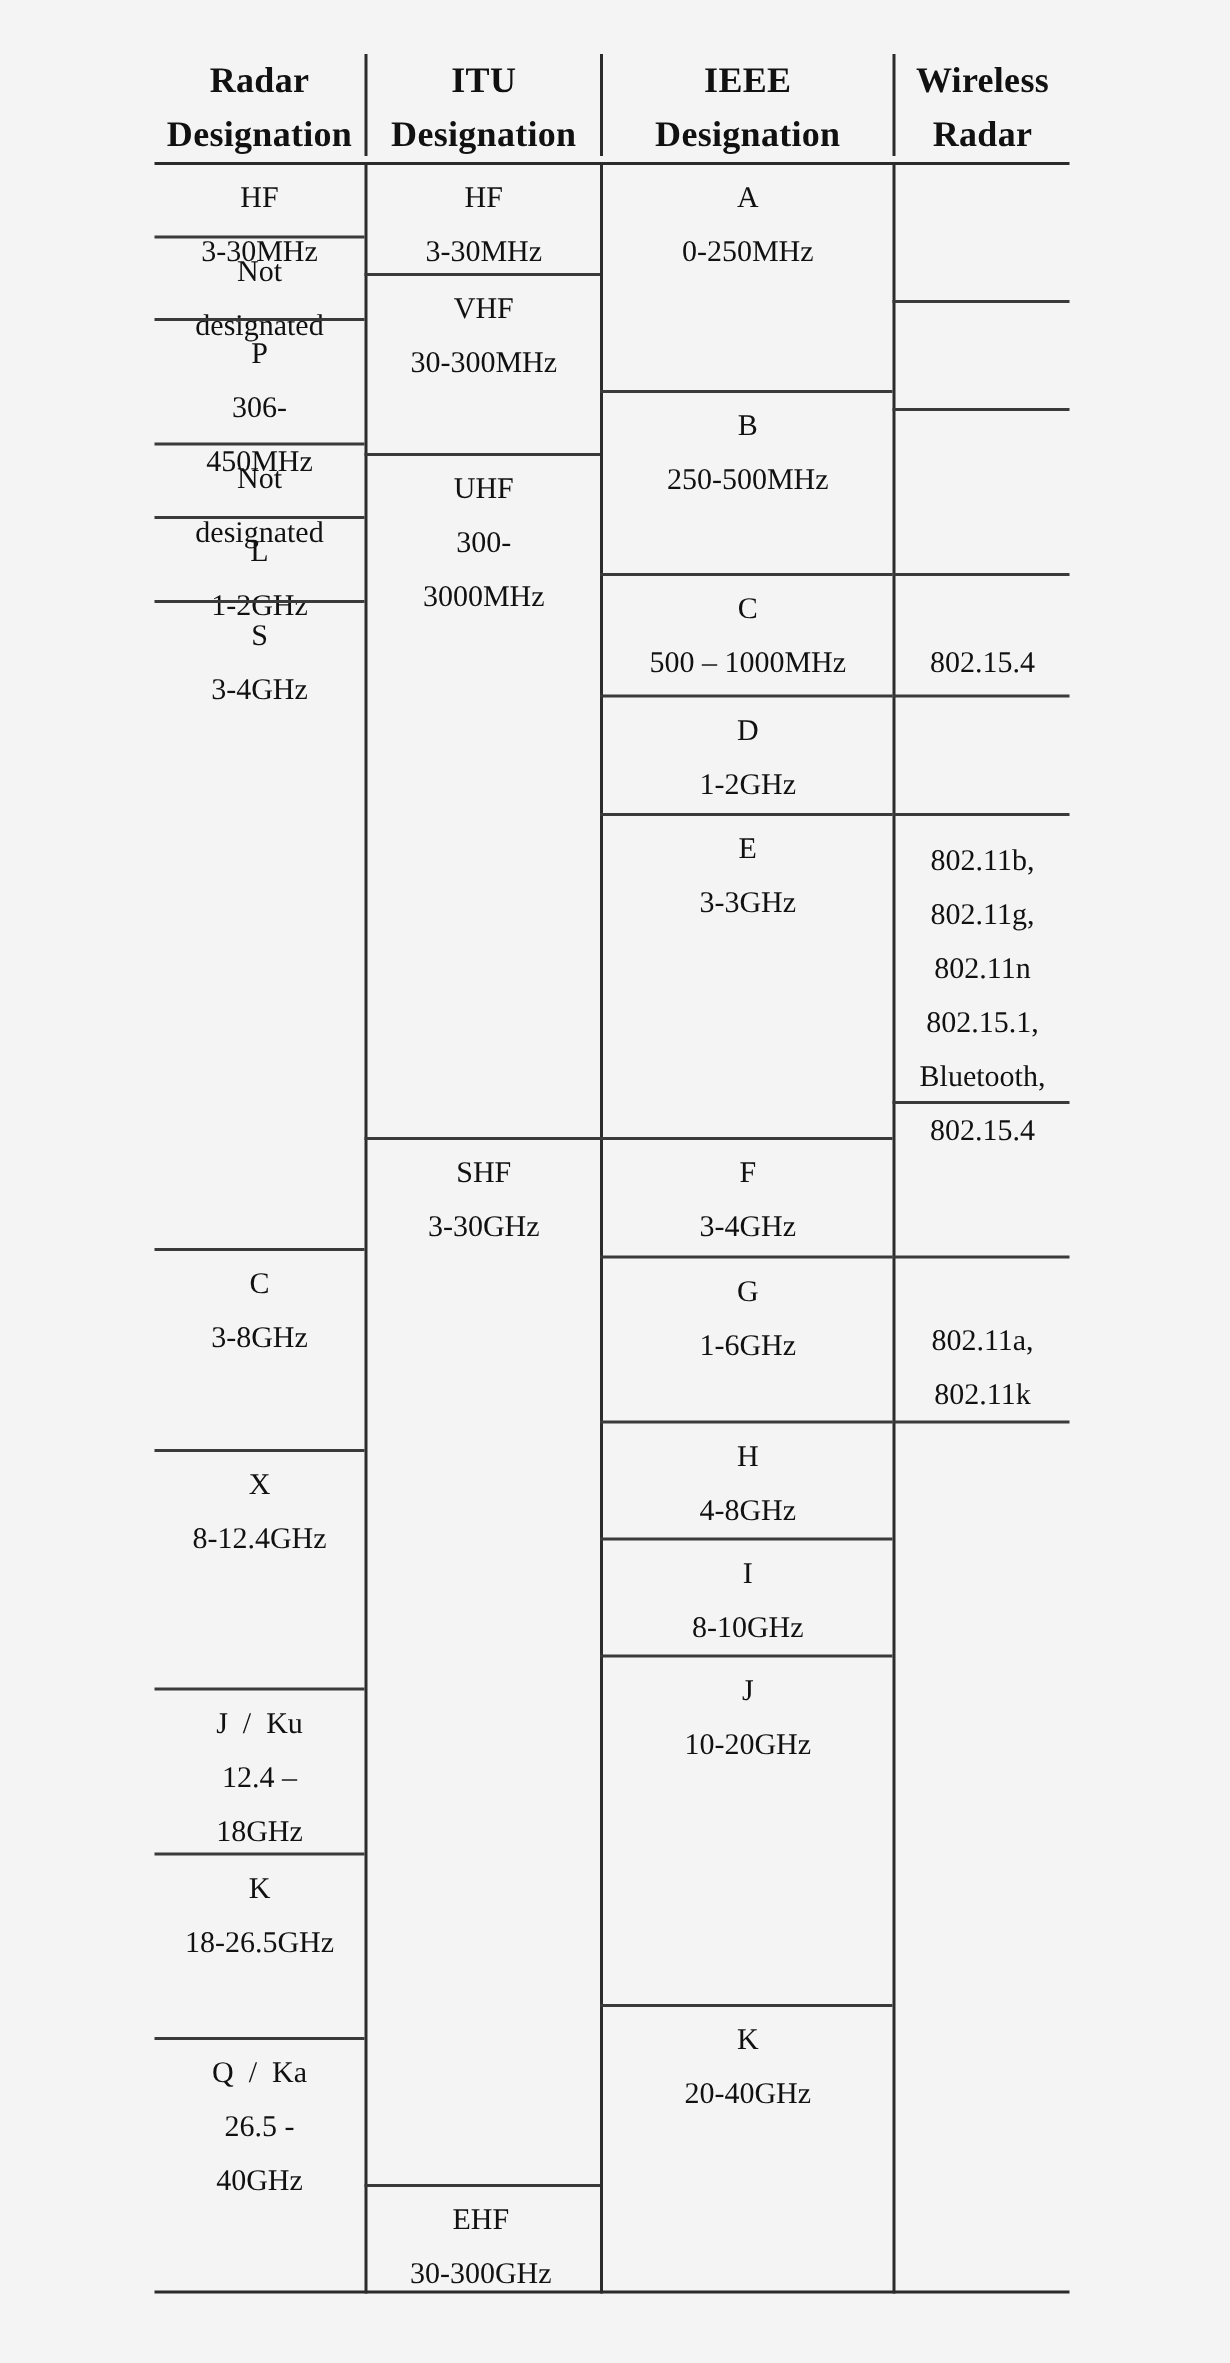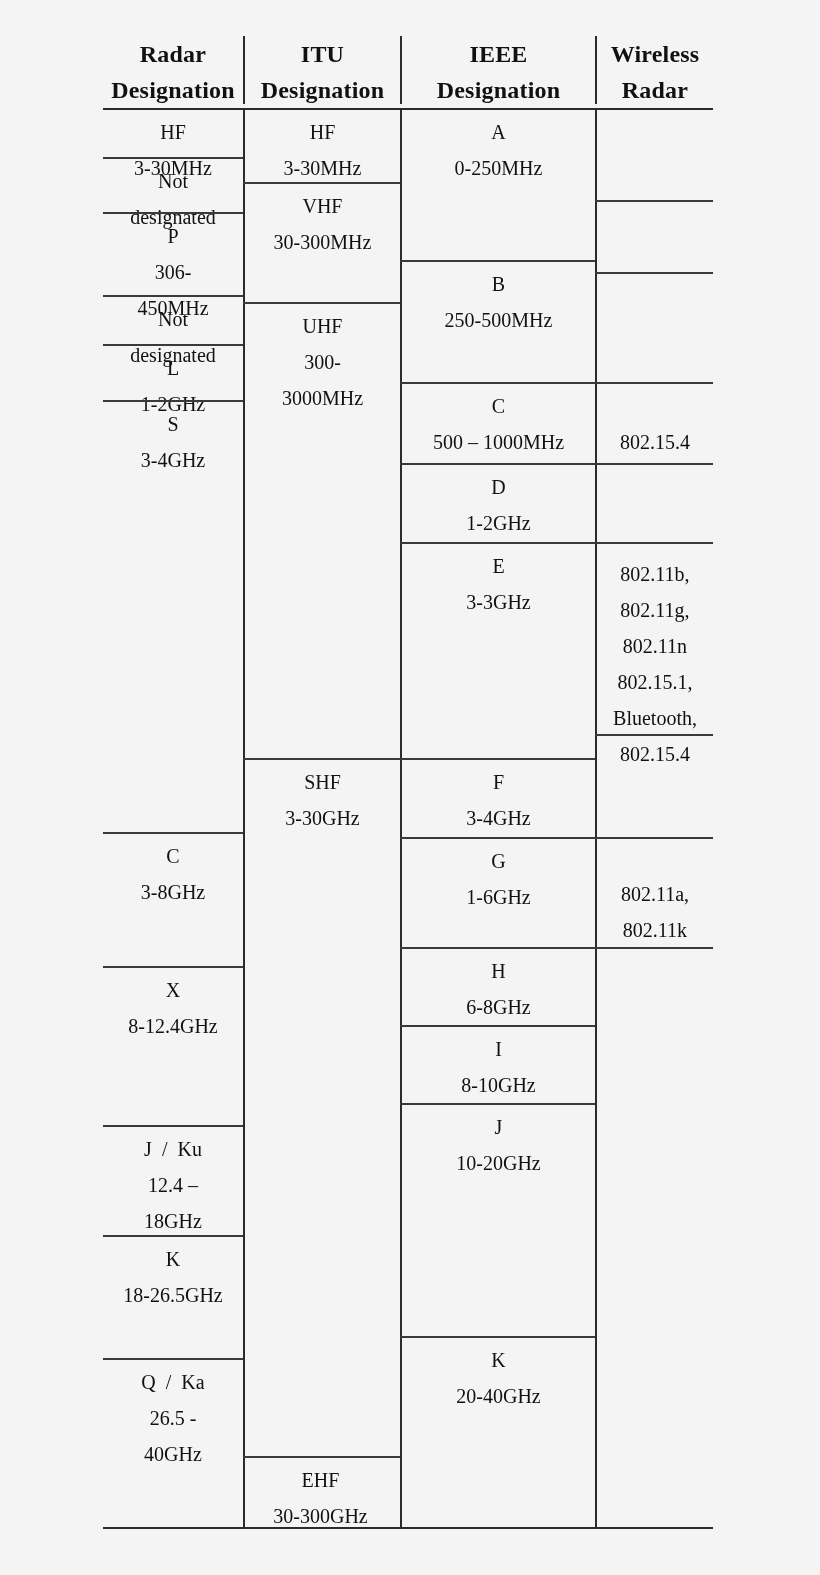--- a/index.html
+++ b/index.html
@@ -174,21 +174,21 @@
     <div class="cell" style="left:299px; top:728px; width:193px;">
       <span class="ln">F</span>
       <span class="ln">3-4GHz</span>
     </div>
     <div class="cell" style="left:299px; top:807px; width:193px;">
       <span class="ln">G</span>
       <span class="ln">1-6GHz</span>
     </div>
     <div class="cell" style="left:299px; top:917px; width:193px;">
       <span class="ln">H</span>
-      <span class="ln">6-8GHz</span>
+      <span class="ln">4-8GHz</span>
     </div>
     <div class="cell" style="left:299px; top:995px; width:193px;">
       <span class="ln">I</span>
       <span class="ln">8-10GHz</span>
     </div>
     <div class="cell" style="left:299px; top:1073px; width:193px;">
       <span class="ln">J</span>
       <span class="ln">10-20GHz</span>
     </div>
     <div class="cell" style="left:299px; top:1306px; width:193px;">

